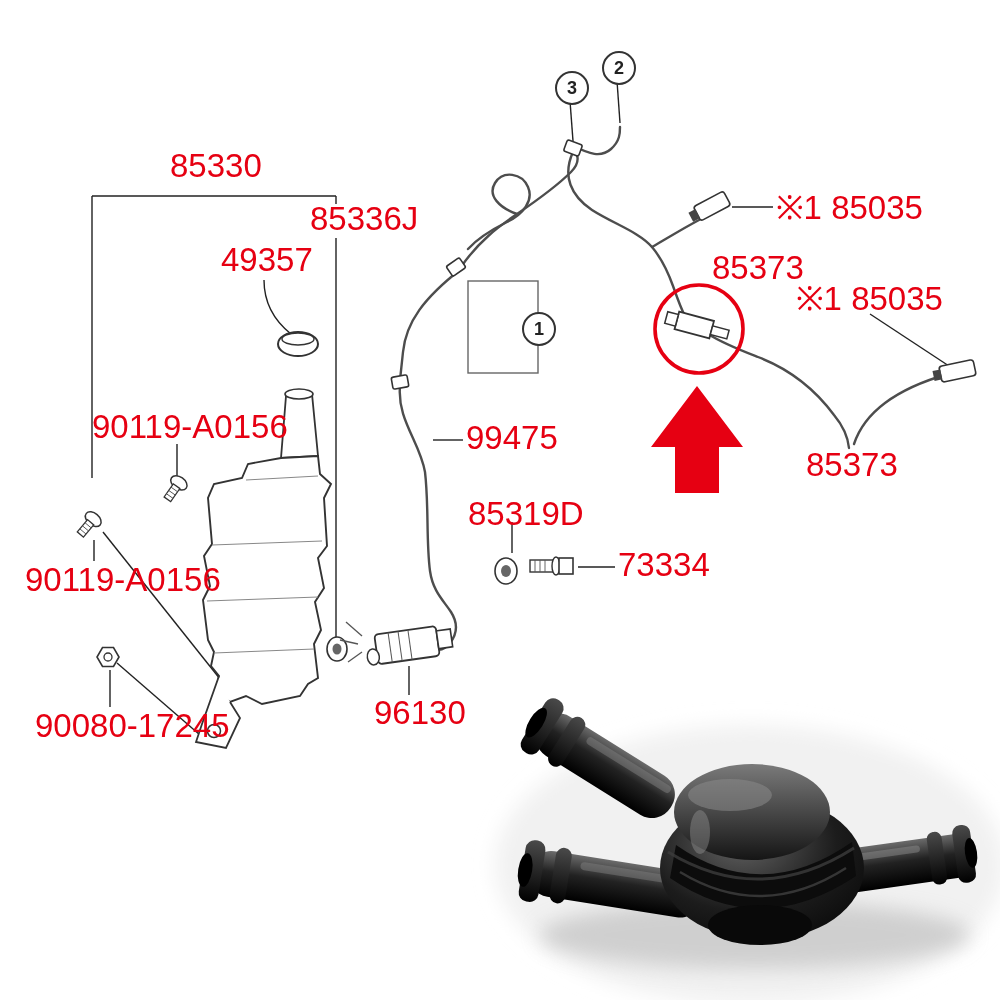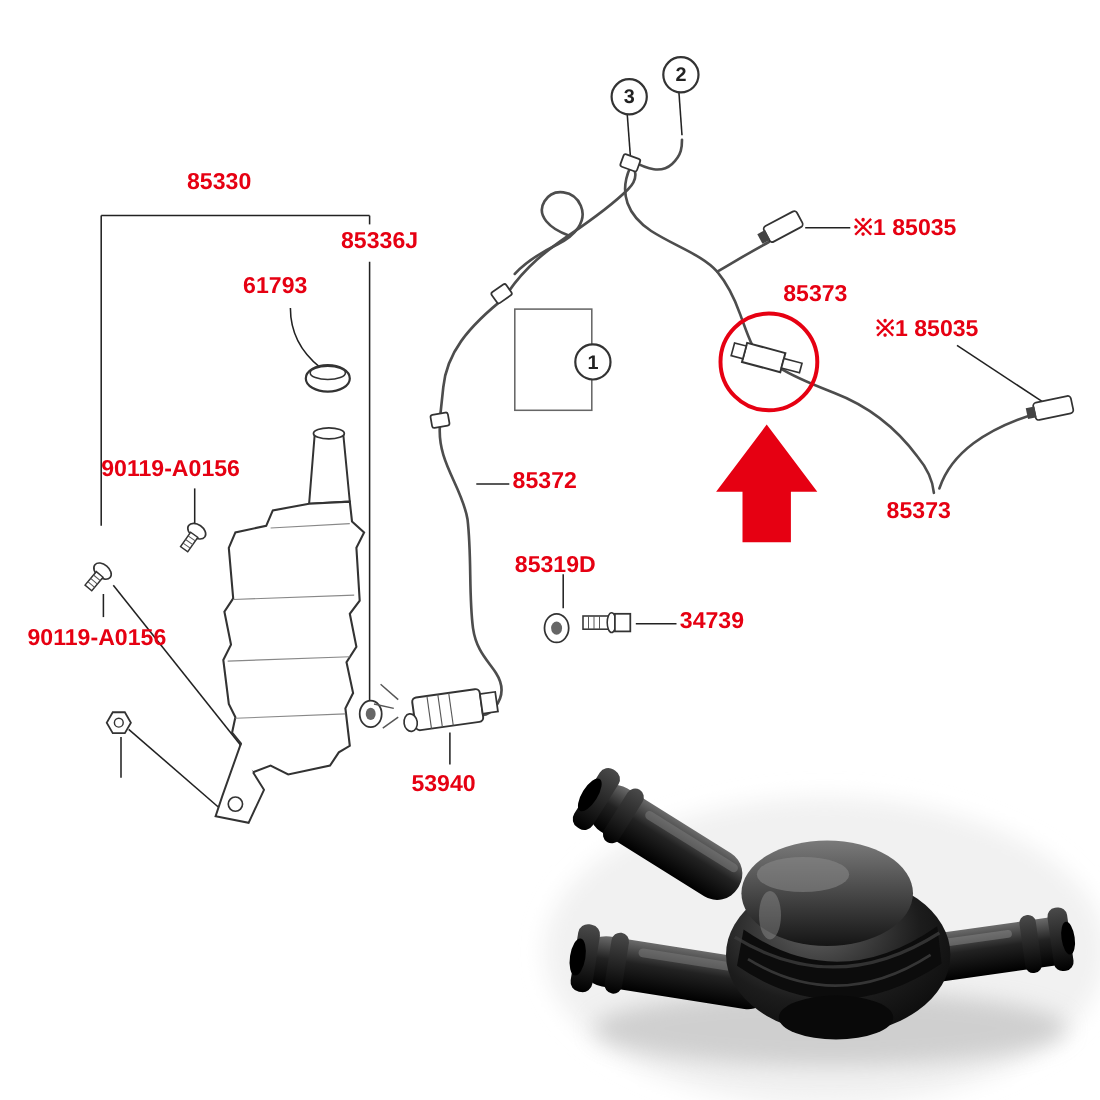--- a/index.html
+++ b/index.html
@@ -3,21 +3,21 @@
 <meta charset="utf-8">
 <style>
   html,body{margin:0;padding:0;background:#ffffff;}
   .stage{
     position:relative;width:1000px;height:1000px;background:#ffffff;
     font-family:"Liberation Sans",sans-serif;overflow:hidden;
   }
   .stage svg{position:absolute;left:0;top:0;}
   .plabel{
     position:absolute;color:var(--red,#e60012);
-    font-weight:bold;font-size:21px;line-height:28px;white-space:nowrap;
+    font-weight:normal;font-size:33px;line-height:28px;white-space:nowrap;
     letter-spacing:0;
   }
   .callout{
     position:absolute;width:30px;height:30px;border-radius:50%;
     border:2px solid #333;background:#fff;color:#222;
     font-size:18px;font-weight:bold;display:flex;align-items:center;justify-content:center;
   }
 </style>
 </head>
 <body>
@@ -229,27 +229,28 @@
     <ellipse cx="760" cy="925" rx="52" ry="20" fill="#090909"></ellipse>
     <ellipse cx="730" cy="795" rx="42" ry="16" fill="#8a8a8a" opacity="0.55"></ellipse>
     <ellipse cx="700" cy="832" rx="10" ry="22" fill="#9a9a9a" opacity="0.4"></ellipse>
     <path d="M668,852 Q760,908 854,848" stroke="#3c3c3c" stroke-width="3" fill="none" opacity="0.8"></path>
     <path d="M680,872 Q762,922 846,868" stroke="#474747" stroke-width="2.5" fill="none" opacity="0.7"></path>
   </g>
 </svg>
 
 <div class="plabel" style="left:170px;top:152px">85330</div>
 <div class="plabel" style="left:310px;top:205px">85336J</div>
-<div class="plabel" style="left:221px;top:246px">61793</div>
+<div class="plabel" style="left:221px;top:246px">49357</div>
 <div class="plabel" style="left:92px;top:413px">90119-A0156</div>
 <div class="plabel" style="left:25px;top:566px">90119-A0156</div>
-<div class="plabel" style="left:374px;top:699px">53940</div>
-<div class="plabel" style="left:466px;top:424px">85372</div>
+<div class="plabel" style="left:35px;top:712px">90080-17245</div>
+<div class="plabel" style="left:374px;top:699px">96130</div>
+<div class="plabel" style="left:466px;top:424px">99475</div>
 <div class="plabel" style="left:468px;top:500px">85319D</div>
-<div class="plabel" style="left:618px;top:551px">34739</div>
+<div class="plabel" style="left:618px;top:551px">73334</div>
 <div class="plabel" style="left:712px;top:254px">85373</div>
 <div class="plabel" style="left:776px;top:194px">※1 85035</div>
 <div class="plabel" style="left:796px;top:285px">※1 85035</div>
 <div class="plabel" style="left:806px;top:451px">85373</div>
 
 <div class="callout" style="left:522px;top:312px">1</div>
 <div class="callout" style="left:602px;top:51px">2</div>
 <div class="callout" style="left:555px;top:71px">3</div>
 
 </div>

